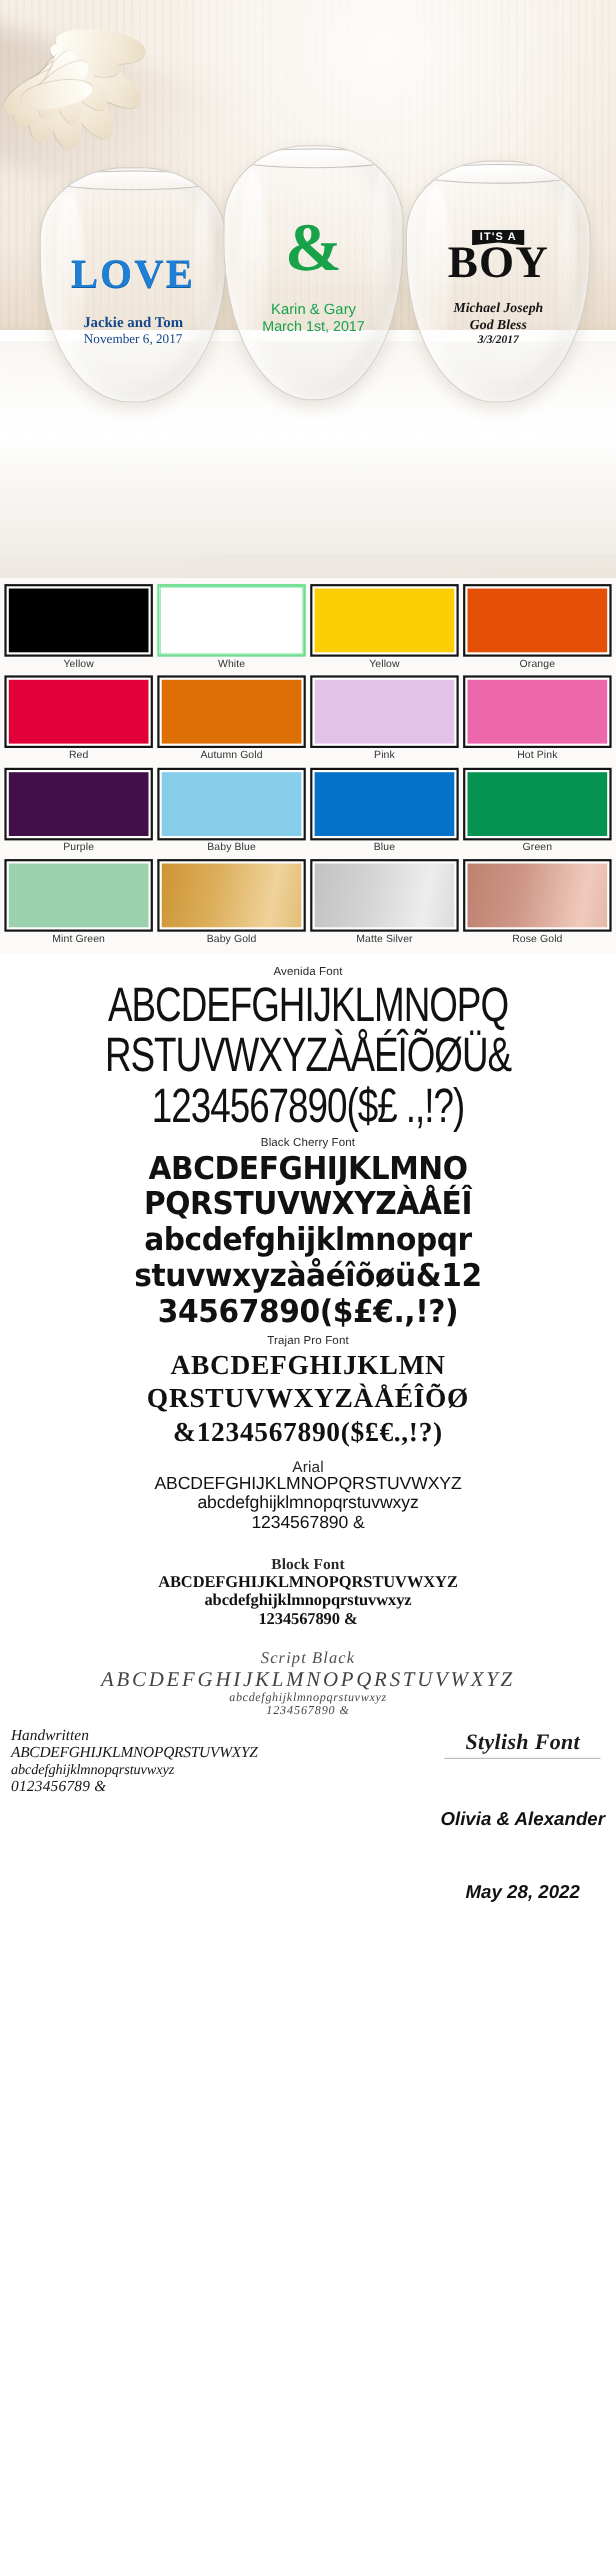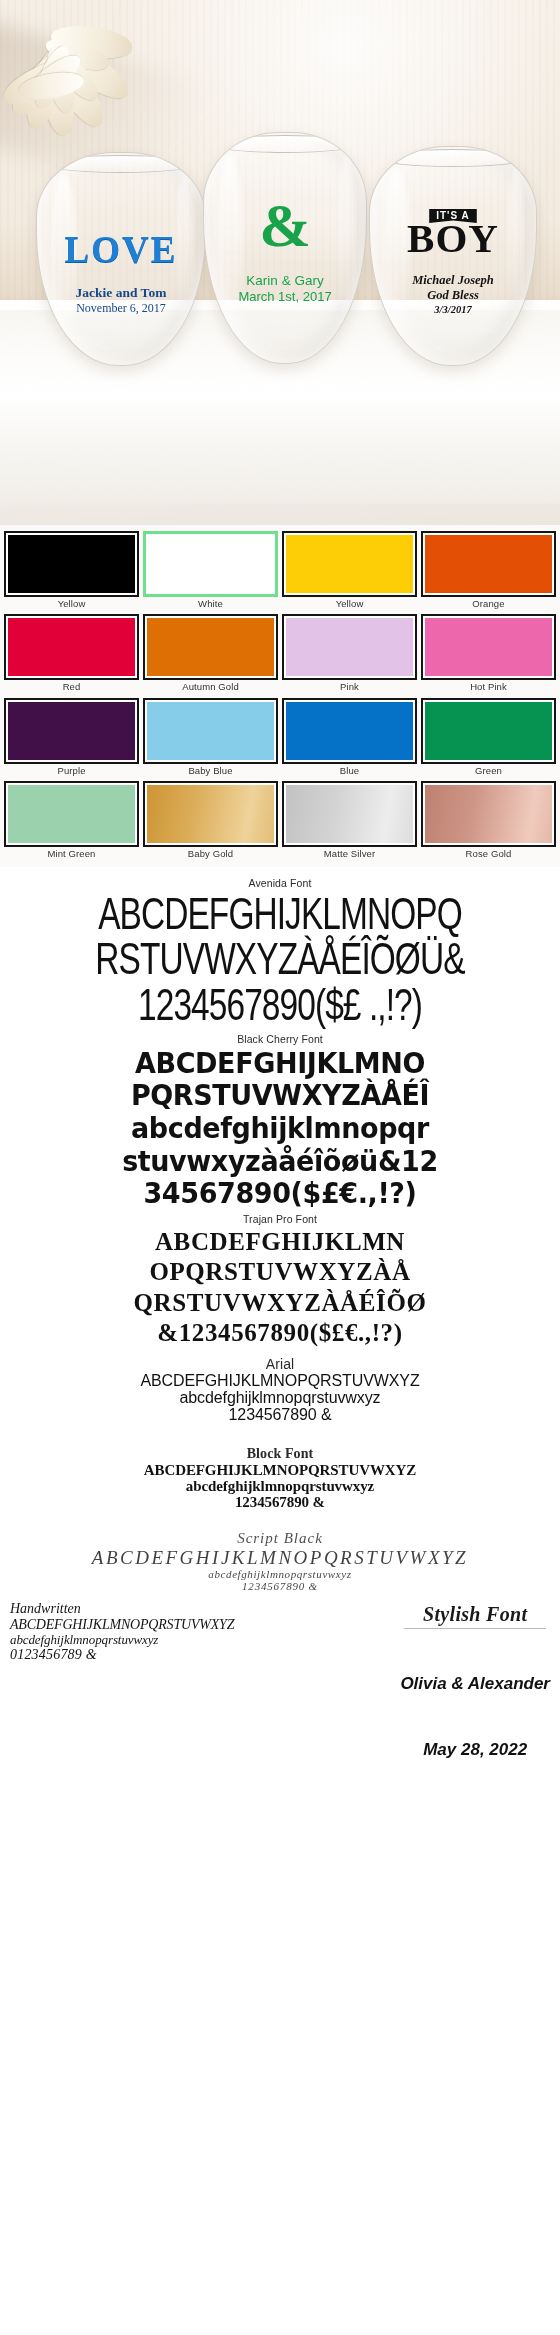--- a/index.html
+++ b/index.html
@@ -459,21 +459,20 @@
       <div class="f-line">ABCDEFGHIJKLMNO</div>
       <div class="f-line">PQRSTUVWXYZÀÅÉÎ</div>
       <div class="f-line">abcdefghijklmnopqr</div>
       <div class="f-line">stuvwxyzàåéîõøü&amp;12</div>
       <div class="f-line">34567890($£€.,!?)</div>
     </div>
 
     <div class="font-block trajan">
       <div class="font-title">Trajan Pro Font</div>
       <div class="f-line">ABCDEFGHIJKLMN</div>
-      <div class="f-line">OPQRSTUVWXYZÀÅ</div>
       <div class="f-line">QRSTUVWXYZÀÅÉÎÕØ</div>
       <div class="f-line">&amp;1234567890($£€.,!?)</div>
     </div>
 
     <div class="font-block arial" style="margin-top:10px">
       <div class="font-title">Arial</div>
       <div class="f-line">ABCDEFGHIJKLMNOPQRSTUVWXYZ</div>
       <div class="f-line">abcdefghijklmnopqrstuvwxyz</div>
       <div class="f-line">1234567890 &amp;</div>
     </div>

